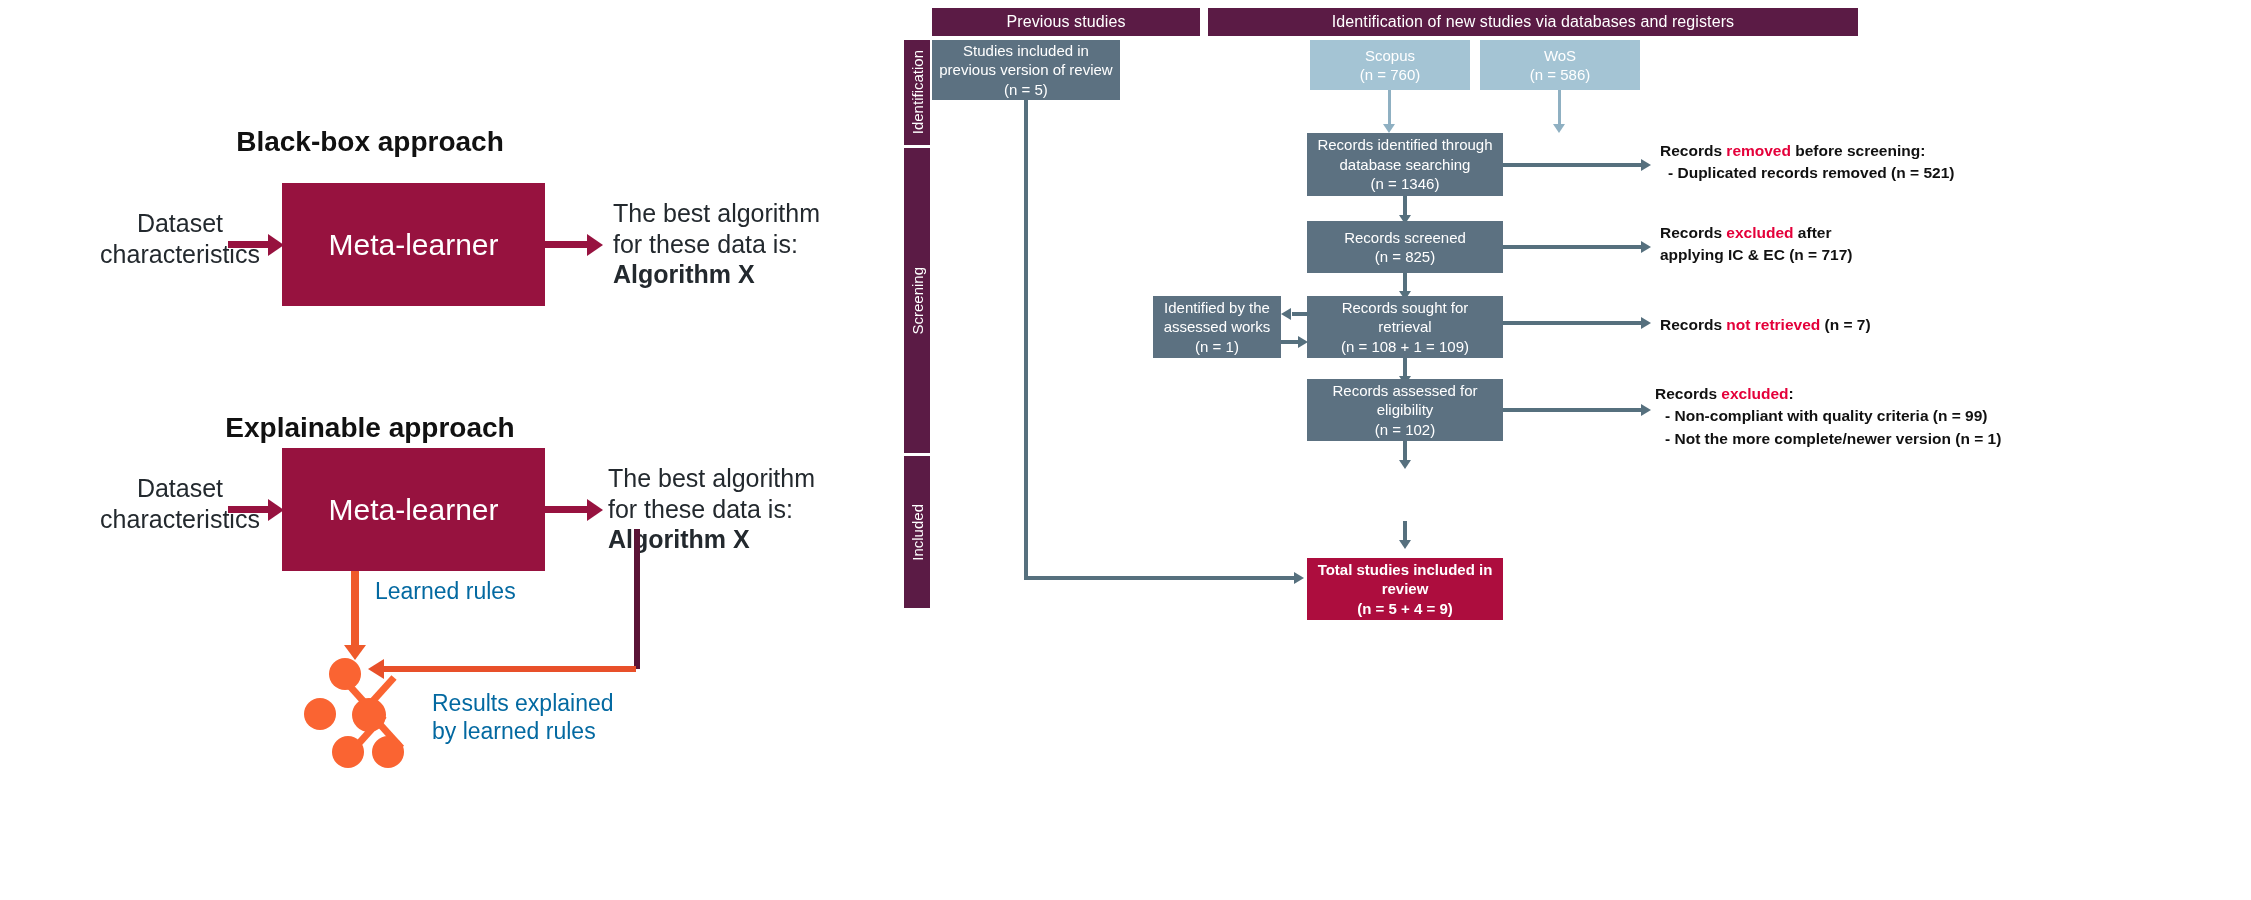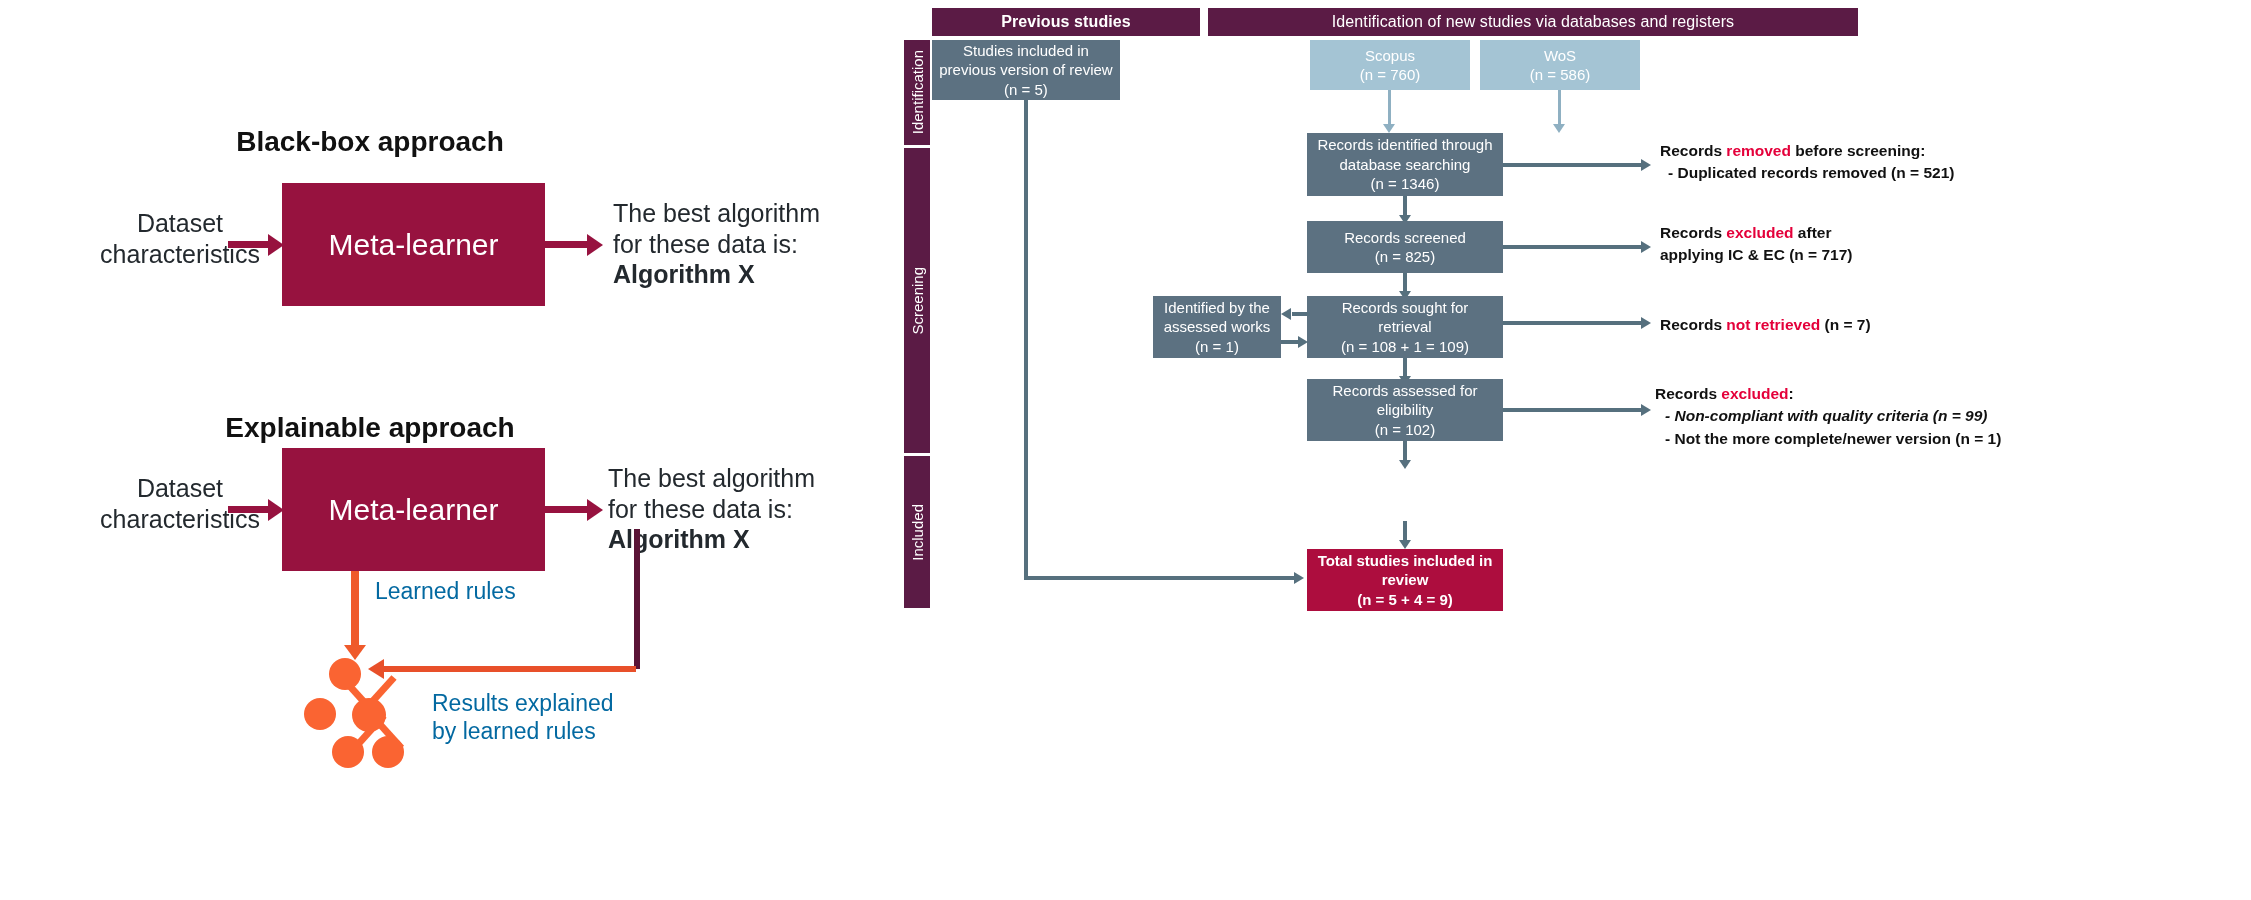--- a/index.html
+++ b/index.html
@@ -59,21 +59,21 @@
     writing-mode:vertical-rl;transform:rotate(180deg);white-space:nowrap;
   }
   .pbox{
     display:flex;align-items:center;justify-content:center;text-align:center;
     color:#ffffff;font-size:15px;line-height:1.3;padding:4px 6px;
     box-sizing:border-box;
   }
   .pbox.grey{background:#5c7181;}
   .pbox.blue{background:#a4c4d4;}
   .pbox.rose{background:#a23552;font-weight:bold;}
-  .pbox.crim{background:#ad0d3e;font-weight:bold;}
+  .pbox.crim{background:#ad0d3e;font-weight:bold;margin-top:9px;}
   .note{
     color:#111111;font-size:15.5px;font-weight:bold;line-height:1.45;
     white-space:nowrap;
   }
   .note .red{color:#e4003a;}
 
   
   .ln-g{background:#56707e;position:absolute;}
   .hd-g-down{
     width:0;height:0;border-top:9px solid #56707e;
@@ -172,21 +172,21 @@
     <div class="abs node" style="left:19px;top:8px;width:32px;height:32px;"></div>
     <div class="abs node" style="left:-6px;top:48px;width:32px;height:32px;"></div>
     <div class="abs node" style="left:42px;top:48px;width:34px;height:34px;"></div>
     <div class="abs node" style="left:22px;top:86px;width:32px;height:32px;"></div>
     <div class="abs node" style="left:62px;top:86px;width:32px;height:32px;"></div>
   </div>
 </div>
 
 <div class="abs" style="left:900px;top:0;width:1351px;height:900px;">
 
-  <div class="abs hdr-bar" style="left:32px;top:8px;width:268px;height:28px;font-weight:bold;">Previous studies</div>
+  <div class="abs hdr-bar" style="left:32px;top:8px;width:268px;height:28px;">Previous studies</div>
   <div class="abs hdr-bar" style="left:308px;top:8px;width:650px;height:28px;">Identification of new studies via databases and registers</div>
 
   <div class="abs stage-bar" style="left:4px;top:40px;width:26px;height:105px;">
     <span>Identification</span>
   </div>
   <div class="abs stage-bar" style="left:4px;top:148px;width:26px;height:305px;">
     <span>Screening</span>
   </div>
   <div class="abs stage-bar" style="left:4px;top:456px;width:26px;height:152px;">
     <span>Included</span>
@@ -297,21 +297,21 @@
       <div>(n = 102)</div>
     </div>
   </div>
 
   <div class="ln-g" style="left:603px;top:408px;width:140px;height:4px;"></div>
   <div class="hd-g-right" style="left:741px;top:404px;"></div>
   <div class="abs note" style="left:755px;top:383px;">
     <div>
       <span>Records </span><span class="red">excluded</span><span>:</span>
     </div>
-    <div style="padding-left:10px;font-style:italic;">- Non-compliant with quality criteria (n = 99)</div>
+    <div style="padding-left:10px;">- Non-compliant with quality criteria (n = 99)</div>
     <div style="padding-left:10px;">- Not the more complete/newer version (n = 1)</div>
   </div>
 
   <div class="ln-g" style="left:503px;top:441px;width:4px;height:22px;"></div>
   <div class="hd-g-down" style="left:499px;top:460px;"></div>
 
 
   <div class="ln-g" style="left:503px;top:521px;width:4px;height:22px;"></div>
   <div class="hd-g-down" style="left:499px;top:540px;"></div>
 

